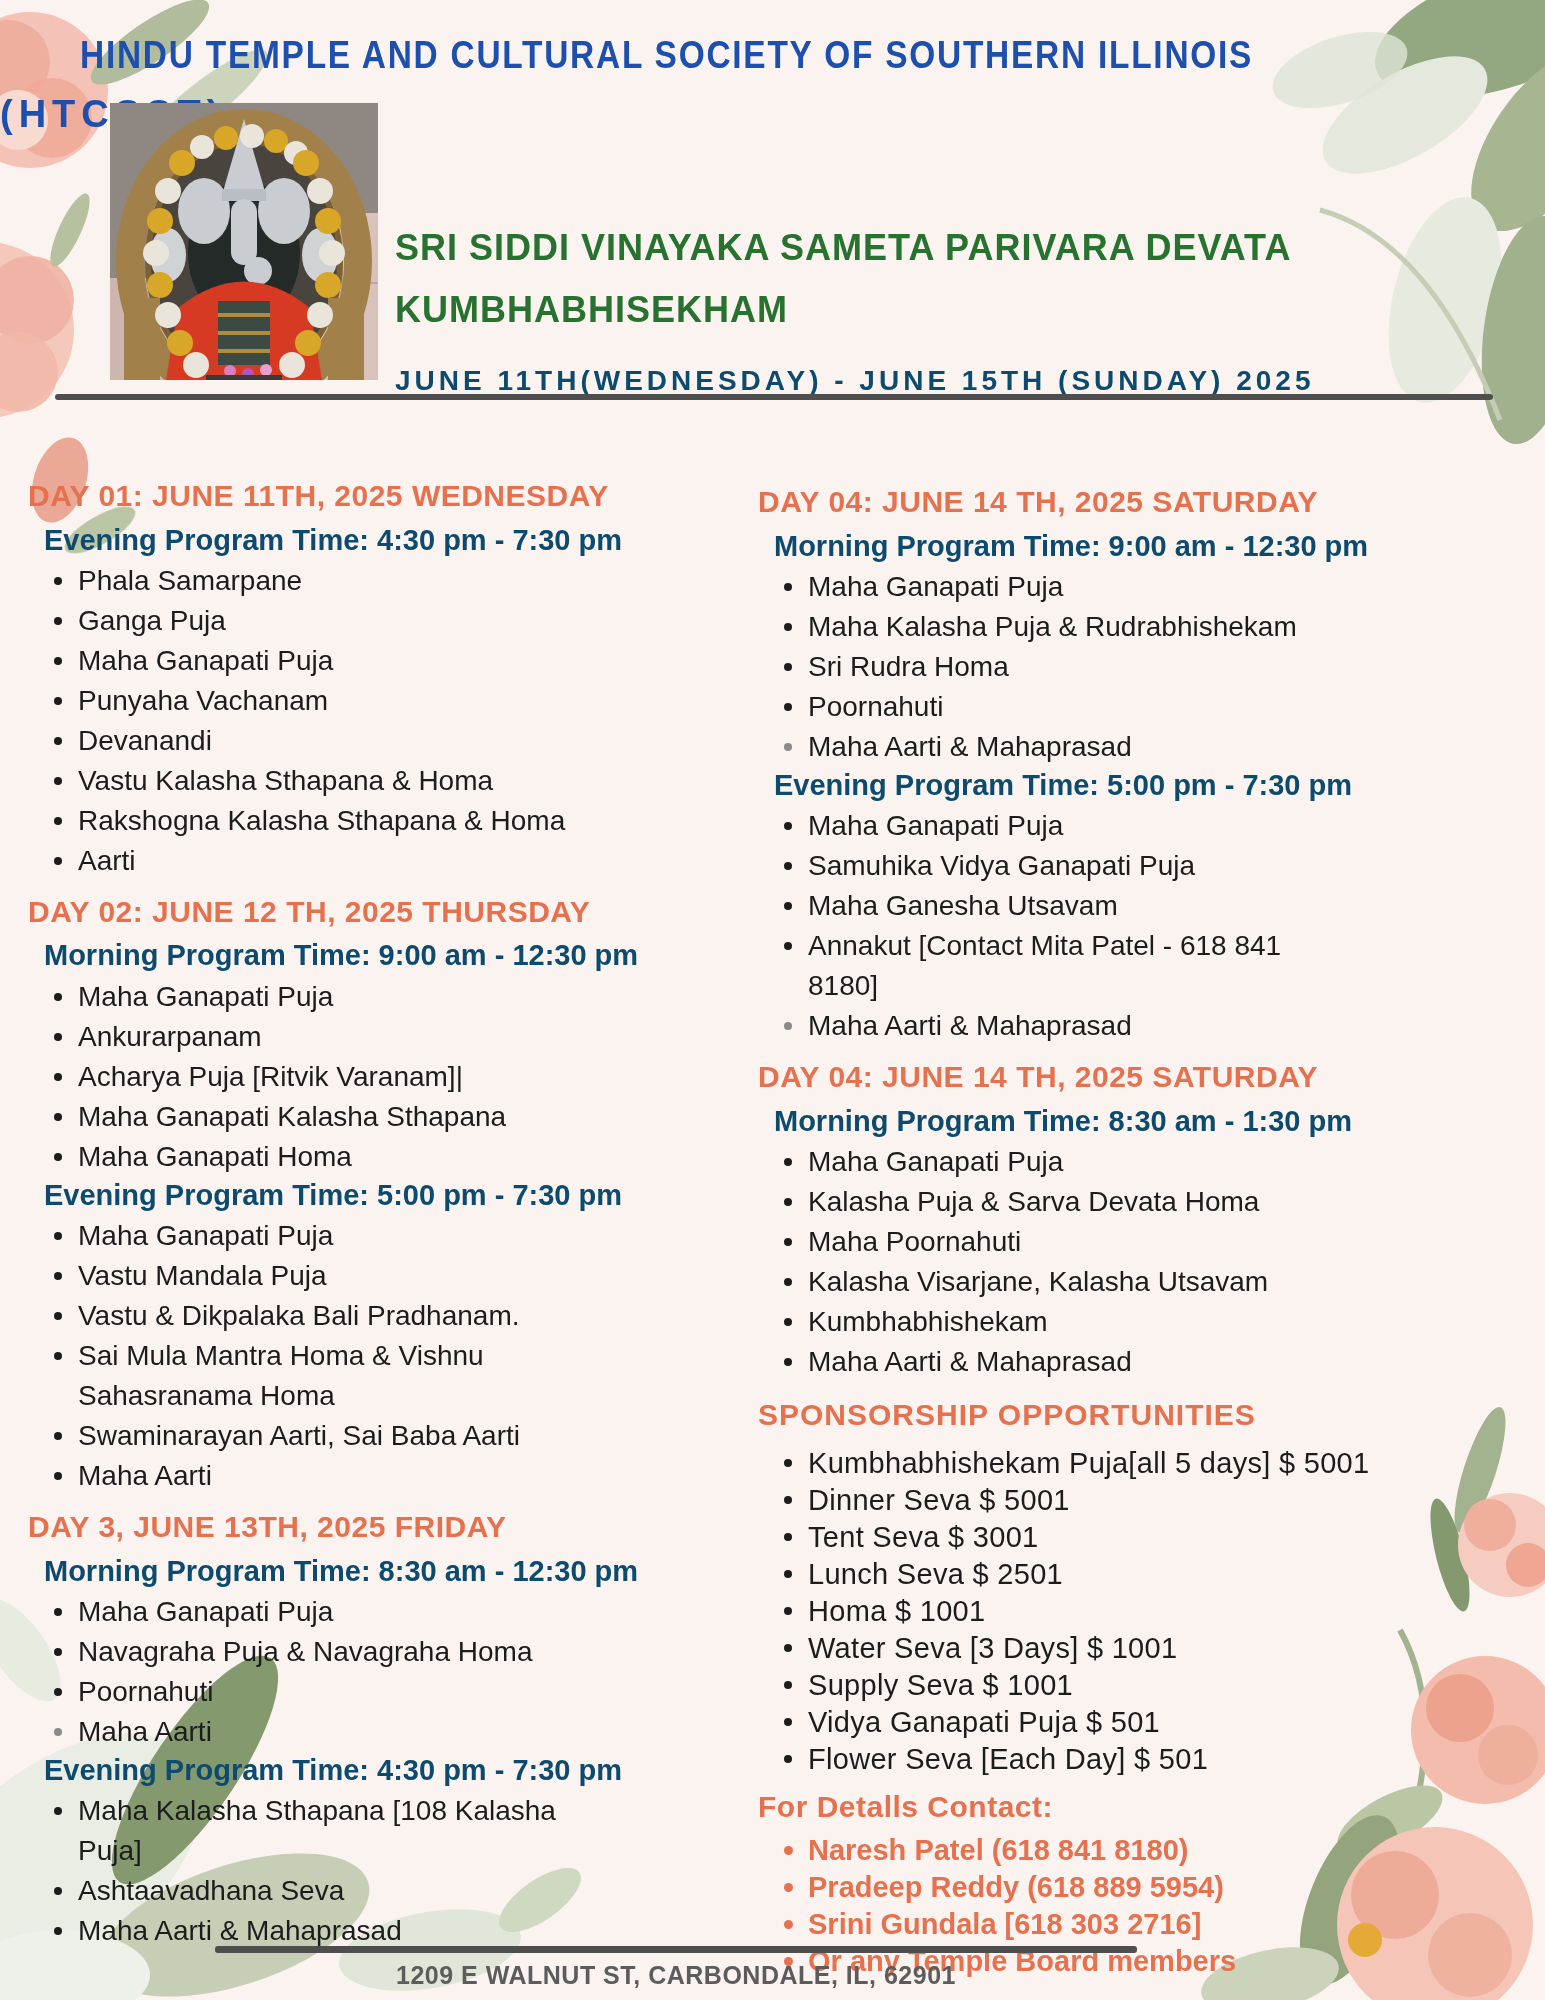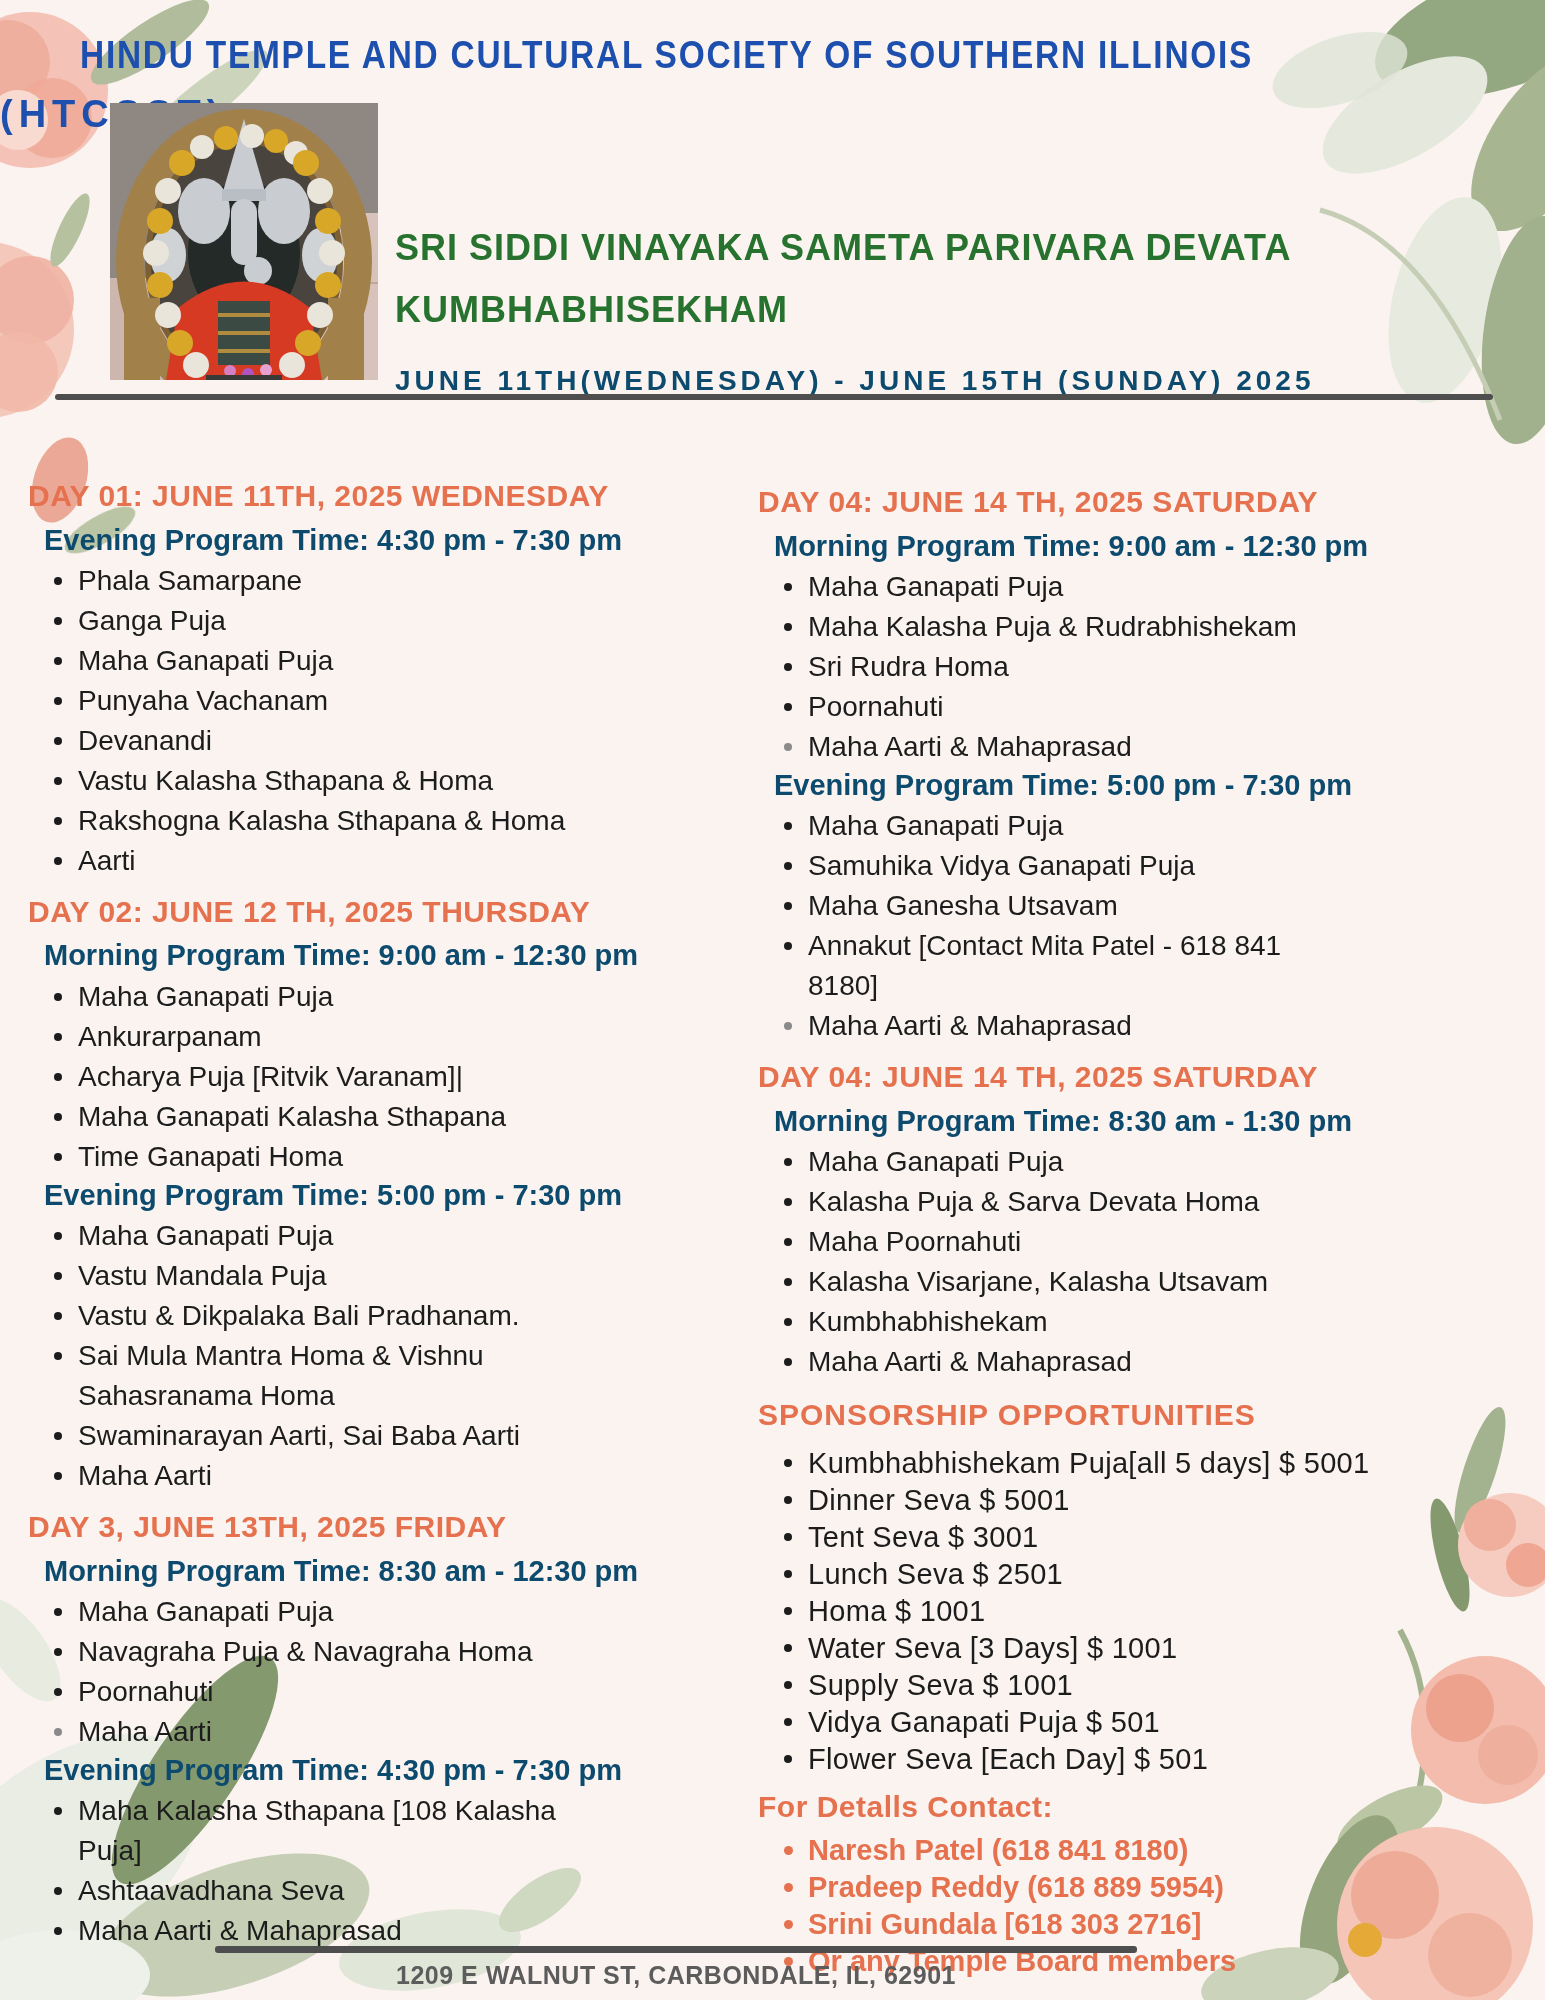--- a/index.html
+++ b/index.html
@@ -221,21 +221,21 @@
           </ul>
         </section>
         <section class="day-block">
           <h2 class="day-heading">DAY 02: JUNE 12 TH, 2025 THURSDAY</h2>
           <h3 class="session-title">Morning Program Time: 9:00 am - 12:30 pm</h3>
           <ul class="item-list">
             <li class="item">Maha Ganapati Puja</li>
             <li class="item">Ankurarpanam</li>
             <li class="item">Acharya Puja [Ritvik Varanam]|</li>
             <li class="item">Maha Ganapati Kalasha Sthapana</li>
-            <li class="item">Time Ganapati Homa</li>
+            <li class="item">Maha Ganapati Homa</li>
           </ul>
           <h3 class="session-title">Evening Program Time: 5:00 pm - 7:30 pm</h3>
           <ul class="item-list">
             <li class="item">Maha Ganapati Puja</li>
             <li class="item">Vastu Mandala Puja</li>
             <li class="item">Vastu &amp; Dikpalaka Bali Pradhanam.</li>
             <li class="item">Sai Mula Mantra Homa &amp; Vishnu Sahasranama Homa</li>
             <li class="item">Swaminarayan Aarti, Sai Baba Aarti</li>
             <li class="item">Maha Aarti</li>
           </ul>

